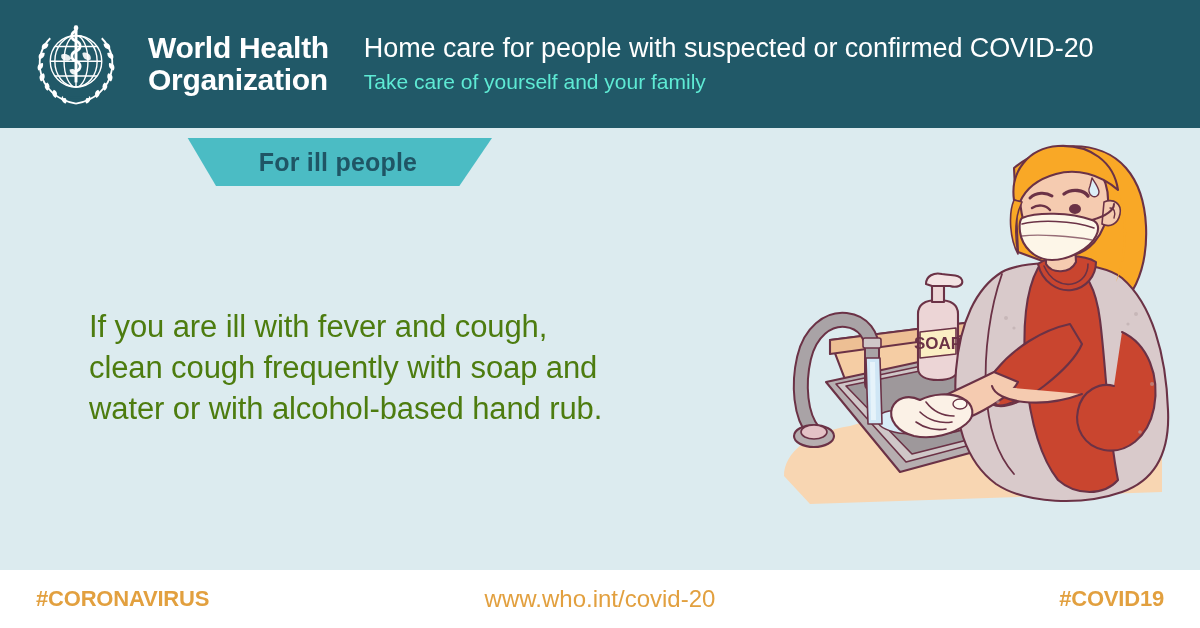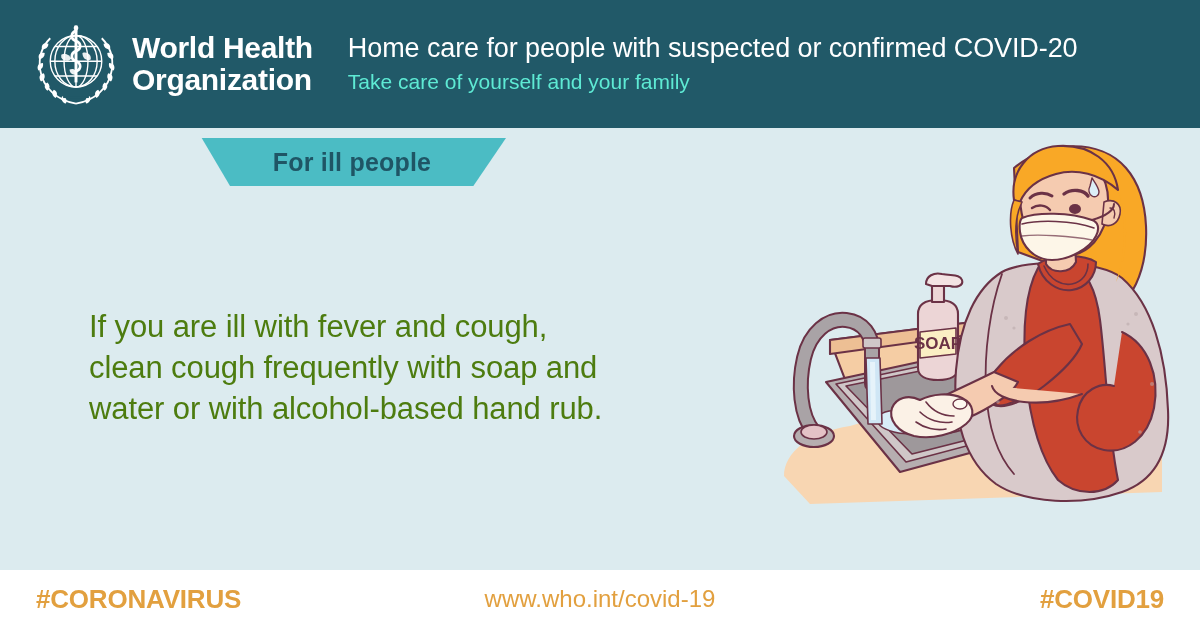--- a/index.html
+++ b/index.html
@@ -28,21 +28,21 @@
     display: flex;
     align-items: center;
   }
   .who-logo {
     margin-left: 30px;
     display: flex;
     align-items: center;
   }
   .who-emblem { width: 92px; height: 92px; display: block; }
   .who-wordmark {
-    margin-left: 10px;
+    margin-left: 26px;
     color: #ffffff;
     font-weight: bold;
     font-size: 30px;
     line-height: 1.06;
     letter-spacing: -0.3px;
   }
   .header-texts {
     margin-left: 35px;
     color: #ffffff;
   }
@@ -67,21 +67,21 @@
     position: absolute;
     left: 0; top: 128px;
     width: 1200px;
     height: 442px;
     background: #dcebef;
   }
 
   
   .ribbon {
     position: absolute;
-    left: 198px;
+    left: 184px;
     top: 10px;
     width: 308px;
     height: 48px;
     background: #4bbcc4;
     clip-path: polygon(1.2% 0%, 100% 0%, 89.4% 100%, 10.4% 100%);
     display: flex;
     align-items: center;
     justify-content: center;
     text-align: right;
   }
@@ -121,21 +121,21 @@
     position: absolute;
     left: 0; top: 570px;
     width: 1200px;
     height: 58px;
     background: #ffffff;
     display: flex;
     align-items: center;
   }
   .hashtag {
     color: #e2a03f;
-    font-size: 26px;
+    font-size: 22px;
     font-weight: bold;
     letter-spacing: -0.2px;
   }
   .footer-left  { position: absolute; left: 36px; }
   .footer-center{
     position: absolute; left: 0; width: 1200px;
     text-align: center;
     color: #e2a03f;
     font-size: 24px;
     font-weight: 400;
@@ -341,17 +341,17 @@
             <circle cx="228" cy="270" r="1.8"></circle>
             <circle cx="370" cy="300" r="1.8"></circle>
           </g>
         </g>
       </svg>
     </div>
   </div>
 
   <div class="footer">
     <span class="hashtag footer-left">#CORONAVIRUS</span>
-    <span class="footer-center">www.who.int/covid-19</span>
+    <span class="footer-center">www.who.int/covid-20</span>
     <span class="hashtag footer-right">#COVID19</span>
   </div>
 
 </div>
 
 </body></html>

